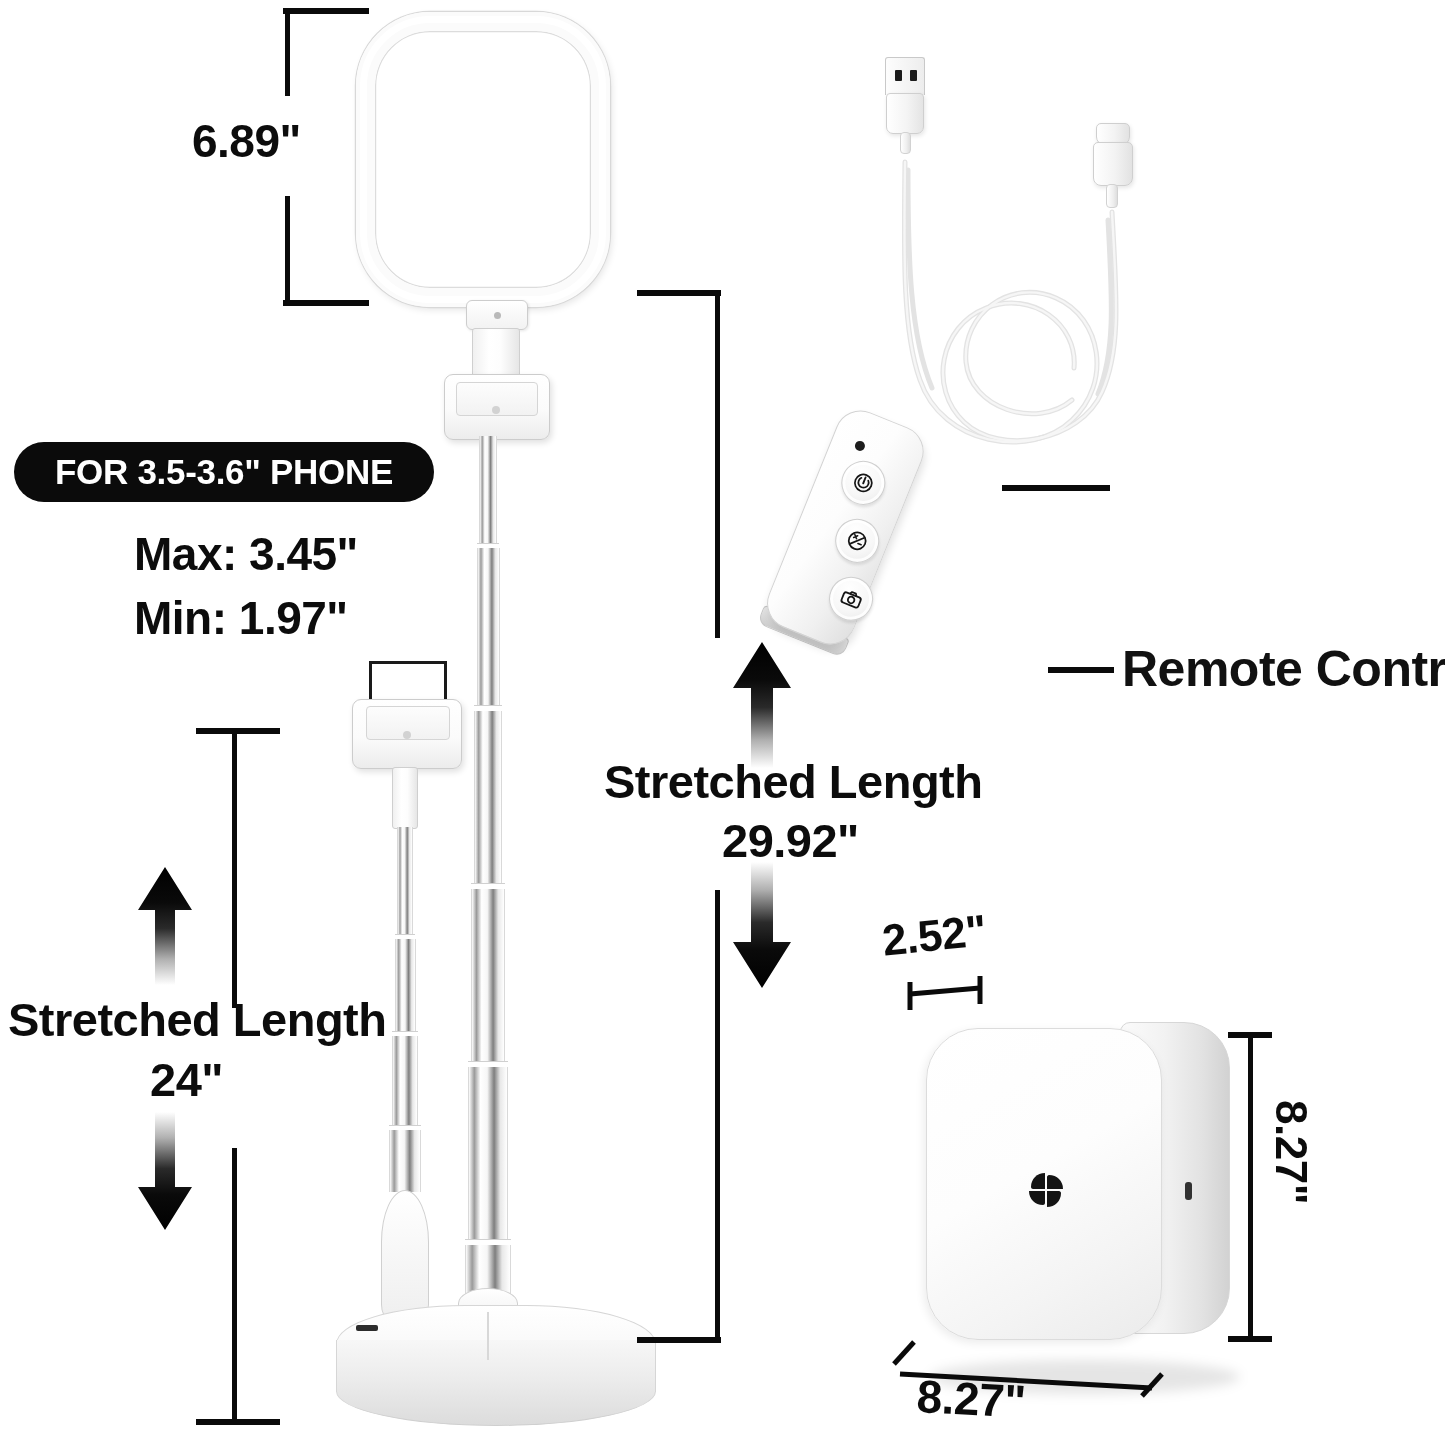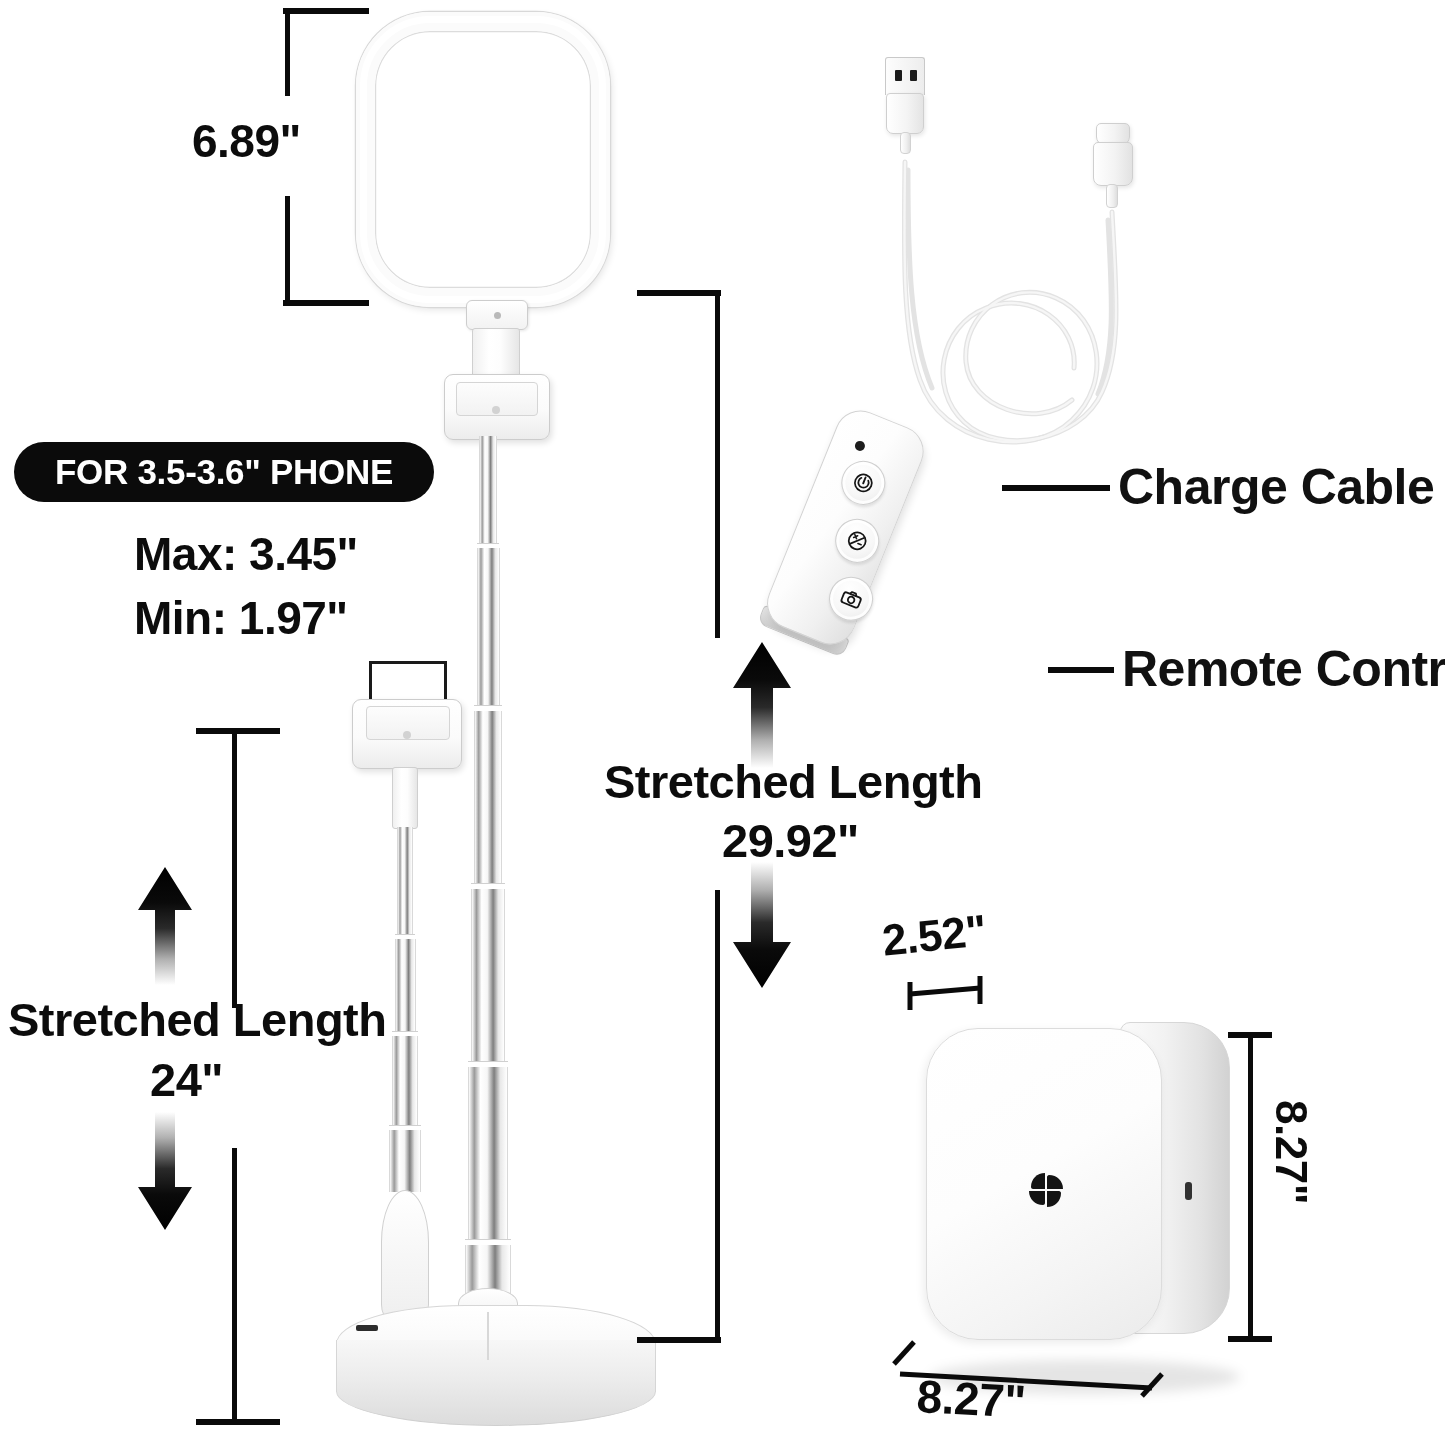--- a/index.html
+++ b/index.html
@@ -441,21 +441,20 @@
     <g fill="none" stroke="#f6f6f6" stroke-width="2.4" stroke-linecap="round">
       <path d="M55 62 C 54 150, 52 230, 70 280 C 92 345, 180 360, 222 320
                C 262 283, 252 218, 206 198 C 160 178, 112 214, 116 262
                C 120 308, 186 330, 222 300"></path>
       <path d="M262 112 C 266 190, 272 248, 252 292 C 230 342, 150 356, 114 322
                C 78 288, 90 226, 136 208 C 182 190, 228 224, 224 268"></path>
     </g>
   </svg>
 
   <div class="leader" style="left:1002px; top:485px; width:108px;"></div>
-  <div class="callout-text" style="left:1118px; top:458px; font-size:50px;">Charge Cable</div>
 
   <div class="remote" style="left:790px; top:425px; width:270px; height:290px;">
     <div style="position:absolute; left:0; top:0; width:270px; height:290px;
                 transform: rotate(22deg); transform-origin: 110px 90px;">
       <div class="remote-edge" style="left:18px; top:224px; width:92px; height:20px;
                                       border-radius:4px 4px 10px 10px;"></div>
       <div class="remote-body" style="left:18px; top:6px; width:92px; height:232px;"></div>
 
       <div class="led-dot" style="left:42px; top:36px;"></div>
 

